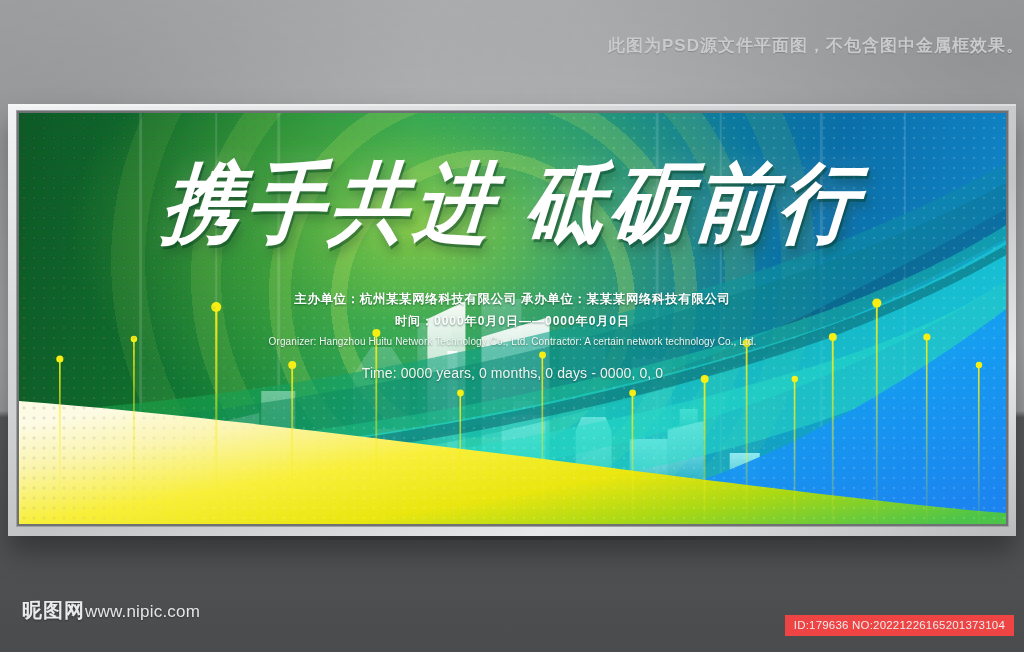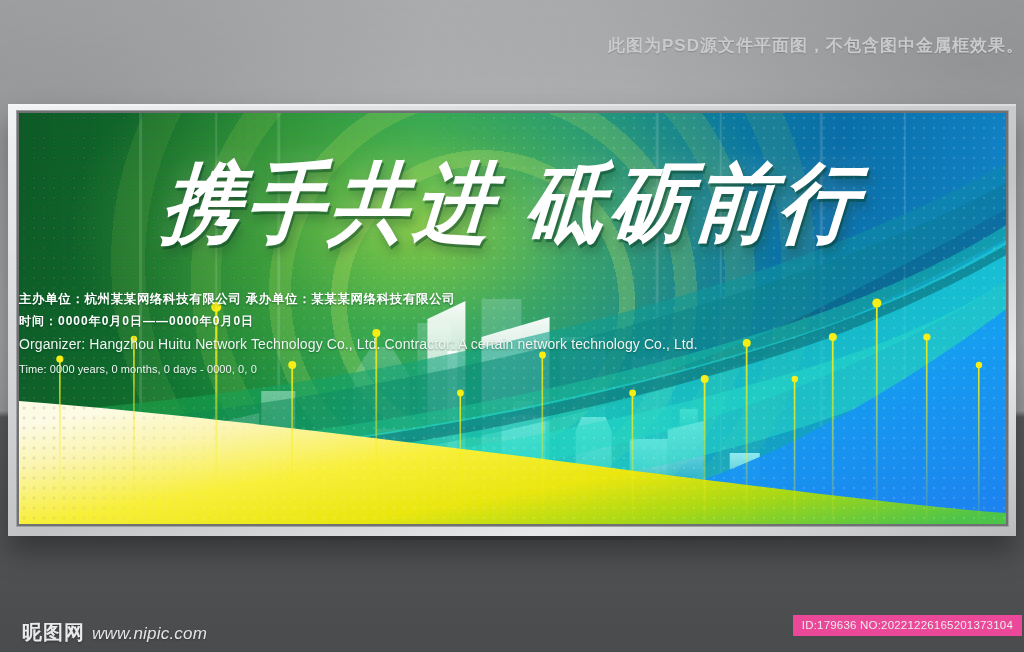--- a/index.html
+++ b/index.html
@@ -103,60 +103,59 @@
     transform:skewX(-5deg) scaleY(1.12);
     text-shadow:
       2px 3px 0 rgba(0,60,30,.42),
       4px 6px 10px rgba(0,40,20,.35),
       0 0 22px rgba(255,255,255,.18);
     white-space:nowrap;
   }
   .title-gap{display:inline-block;width:28px;}
 
   .sub-block{
-    position:absolute;left:0;right:0;top:178px;
+    position:absolute;left:0;right:0;top:178px;text-align:center;
   }
   .sub-cn1{
     font-size:12.5px;font-weight:bold;color:#ffffff;letter-spacing:.6px;
     text-shadow:0 1px 2px rgba(0,50,30,.5);
     margin-bottom:5px;
   }
   .sub-cn2{
     font-size:12px;font-weight:bold;color:#ffffff;letter-spacing:1px;
     text-shadow:0 1px 2px rgba(0,50,30,.5);
     margin-bottom:6px;
   }
   .sub-en1{
+    font-size:10px;color:#f0f6f2;letter-spacing:.1px;
+    text-shadow:0 1px 2px rgba(0,50,30,.45);
+    margin-bottom:18px;
+  }
+  .sub-en2{
     font-size:14px;color:#f0f6f2;letter-spacing:.1px;
     text-shadow:0 1px 2px rgba(0,50,30,.45);
-    margin-bottom:11px;
-  }
-  .sub-en2{
-    font-size:11px;color:#f0f6f2;letter-spacing:.1px;
-    text-shadow:0 1px 2px rgba(0,50,30,.45);
   }
 
   
   .wm{
-    position:absolute;left:14px;bottom:6px;
-    display:flex;align-items:baseline;gap:7px;padding-left:8px;
+    position:absolute;left:14px;bottom:28px;
+    display:flex;align-items:baseline;padding-left:8px;
   }
   .wm-cn{
     font-size:20px;font-weight:bold;color:#e9eaeb;
     letter-spacing:1px;
     text-shadow:0 1px 2px rgba(0,0,0,.35);
   }
   .wm-url{
     font-size:17px;color:#e4e5e6;letter-spacing:.2px;
     text-shadow:0 1px 2px rgba(0,0,0,.35);
-    font-style:italic;
   }
   .idbox{
-    position:absolute;right:2px;bottom:16px;
-    background:#ec4899;
+    position:absolute;right:10px;bottom:16px;
+    background:#ef4444;
     color:#eceded;
     font-size:11.5px;
     padding:4px 9px 5px;
     letter-spacing:.2px;
     white-space:nowrap;
   }
 </style>
 </head>
 <body>
 

